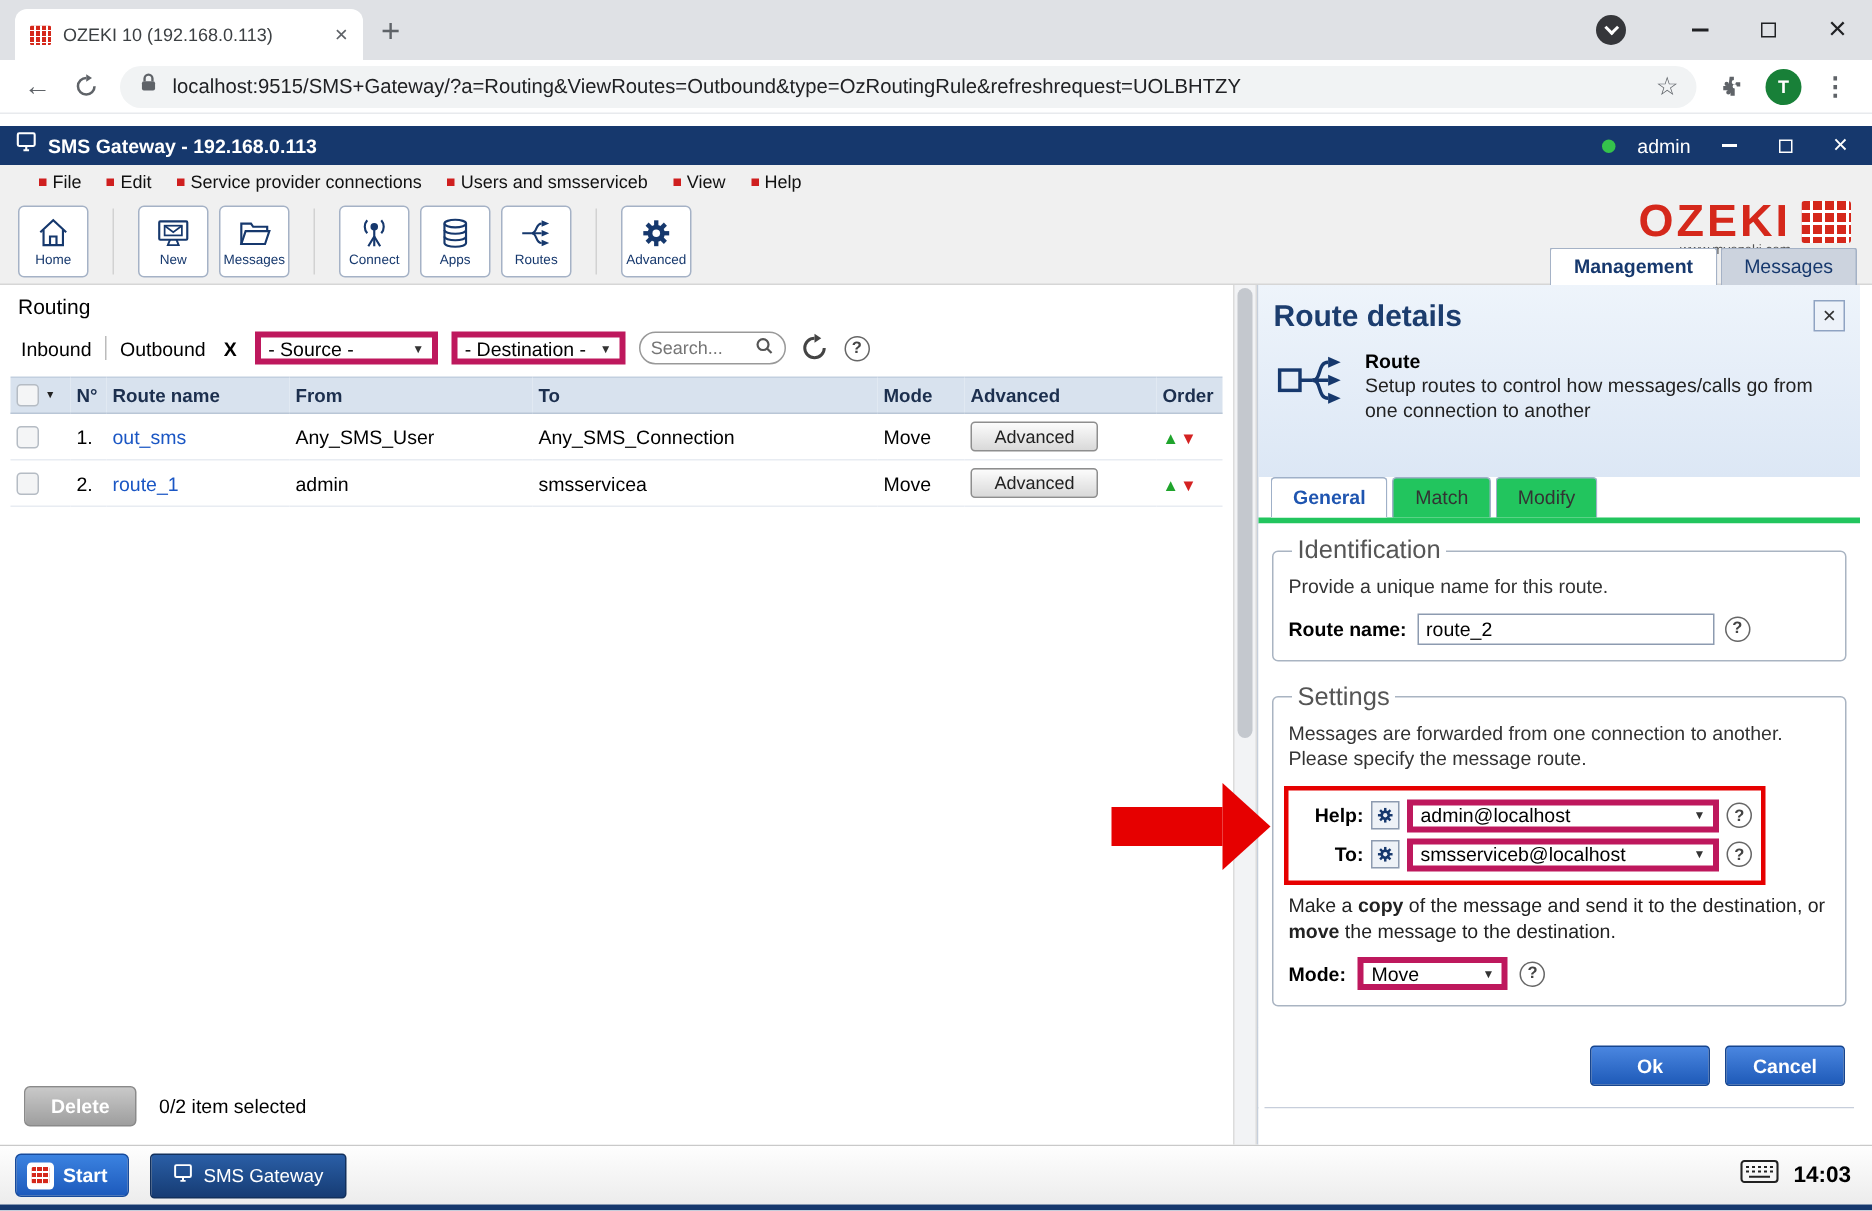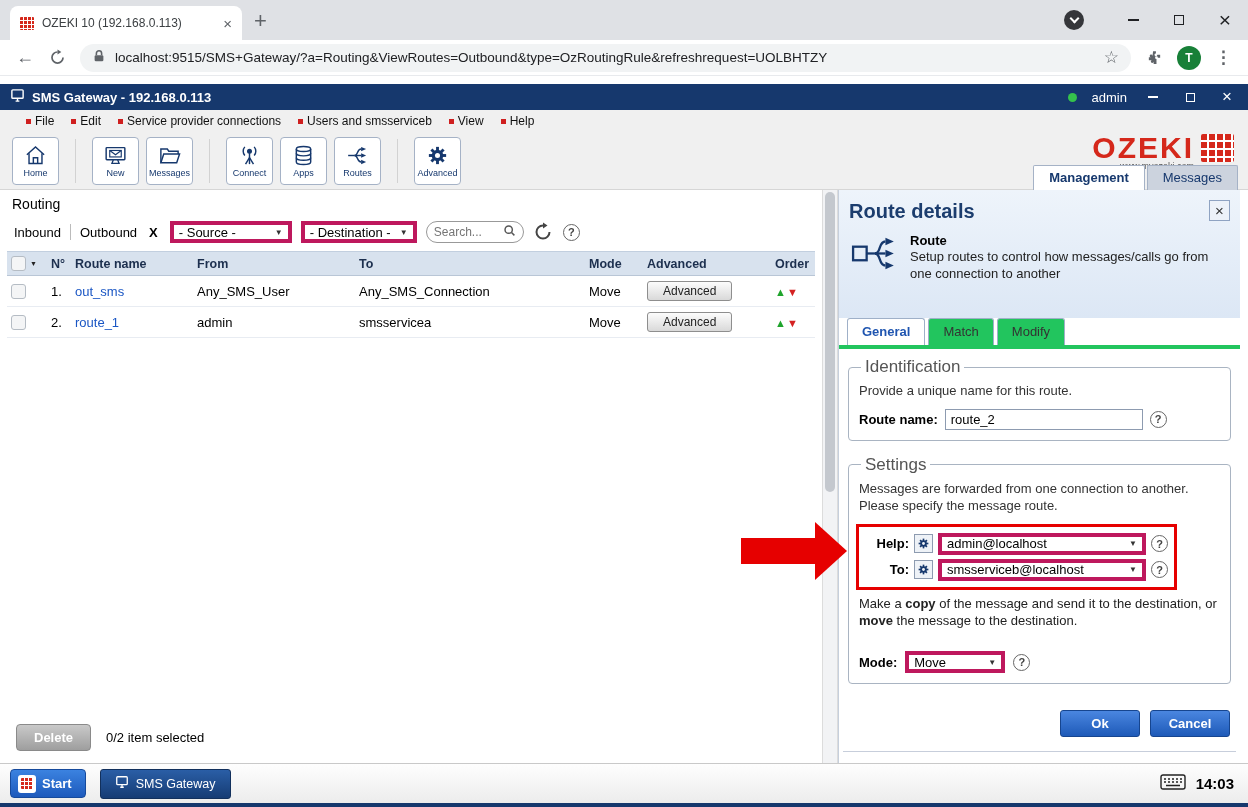--- a/index.html
+++ b/index.html
@@ -119,21 +119,21 @@
   .hint { font-size:13px; color:#333; margin:2px 0 9px; line-height:1.3; }
   .field-row { display:flex; align-items:center; gap:7px; }
   .flabel { font-weight:bold; font-size:13px; color:#000; }
   .route-name-input { width:198px; height:21px; border:1px solid #8d9bb0; font-size:13px; padding:0 5px; font-family:"Liberation Sans", sans-serif; }
   .hl-box { border:3px solid #e60000; padding:3px 6px; margin:0 0 6px -3px; width:fit-content; }
   .conn-row { display:flex; align-items:center; gap:5px; margin:2px 0; height:24px; }
   .conn-label { width:44px; text-align:right; font-weight:bold; font-size:13px; flex:none; }
   .conn-icon { width:19px; height:19px; border:1px solid #8d9bb0; background:#eef2f7; display:flex; align-items:center; justify-content:center; flex:none; }
   .conn-select { width:208px; }
   .mode-select { width:100px; }
-  .copy-hint { font-size:13px; color:#222; line-height:1.3; margin:3px 0 22px; max-width:360px; }
+  .copy-hint { font-size:13px; color:#222; line-height:1.3; margin:3px 0 9px; max-width:360px; }
   .mode-row { display:flex; align-items:center; gap:8px; }
   .rp-buttons { display:flex; justify-content:flex-end; gap:10px; padding:12px 10px 14px; background:#fff; }
   .blue-btn { min-width:80px; height:27px; background:linear-gradient(#4a86e0,#1e5ab8); border:1px solid #16458f; border-radius:3px; color:#fff; font-weight:bold; font-size:13px; display:flex; align-items:center; justify-content:center; }
   .rp-rule { border-top:1px solid #c7cedb; margin:0 4px; }
 
   
   .big-arrow { position:absolute; left:741px; top:522px; width:106px; height:58px; z-index:50; }
   .arrow-shaft { position:absolute; left:0; top:16px; width:74px; height:26px; background:#e60000; }
   .arrow-head { position:absolute; left:74px; top:0; width:0; height:0; border-top:29px solid transparent; border-bottom:29px solid transparent; border-left:32px solid #e60000; }
 

